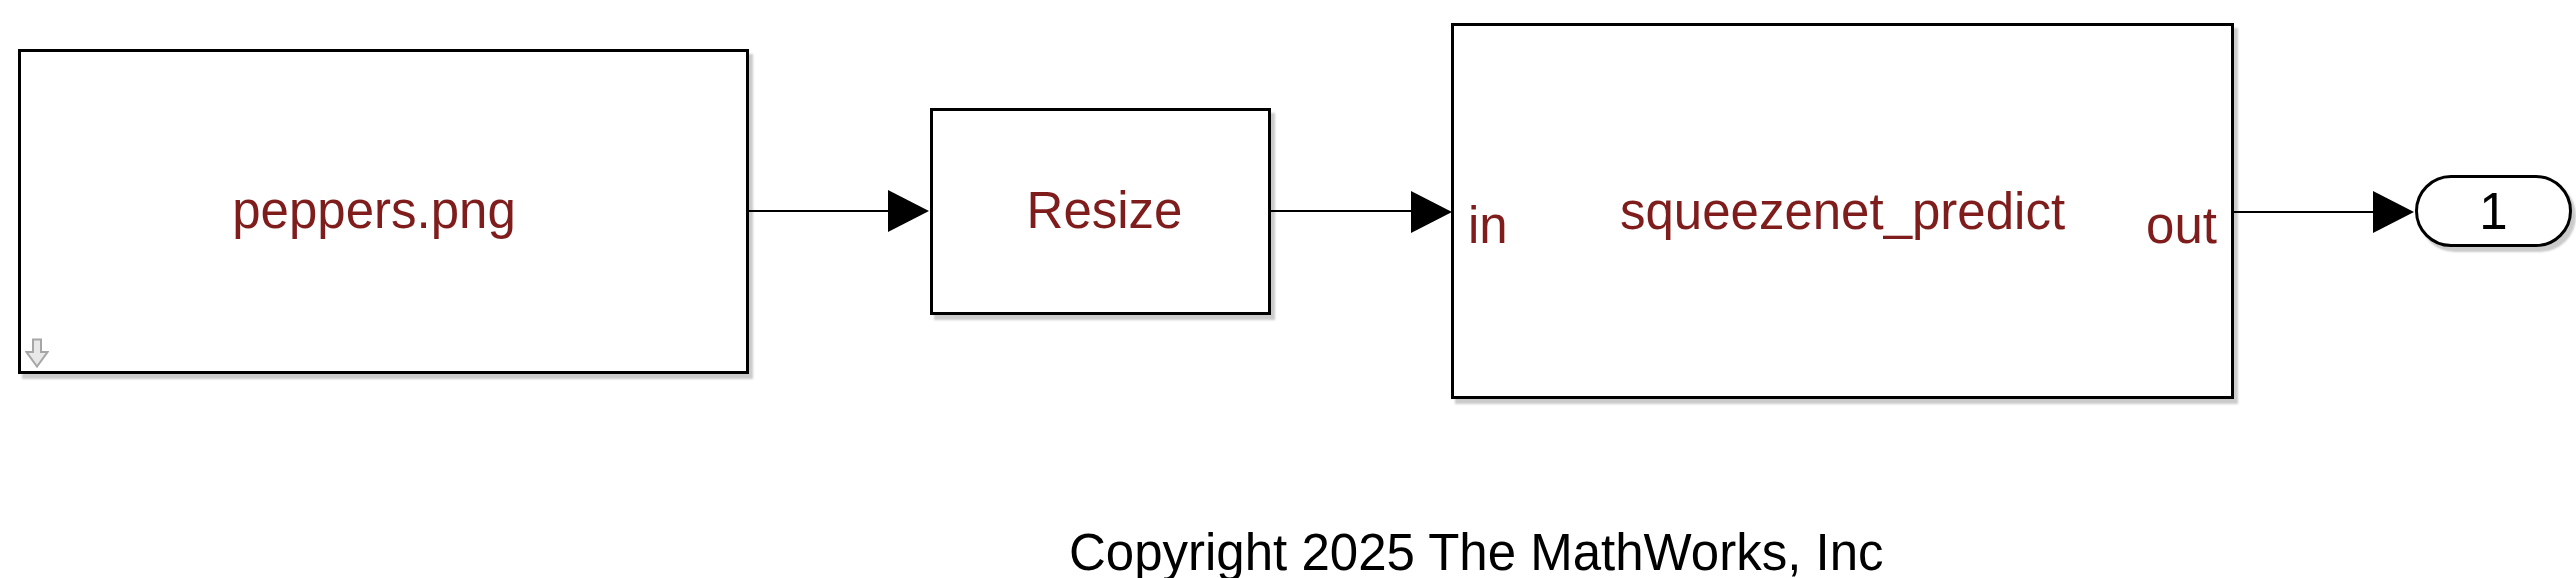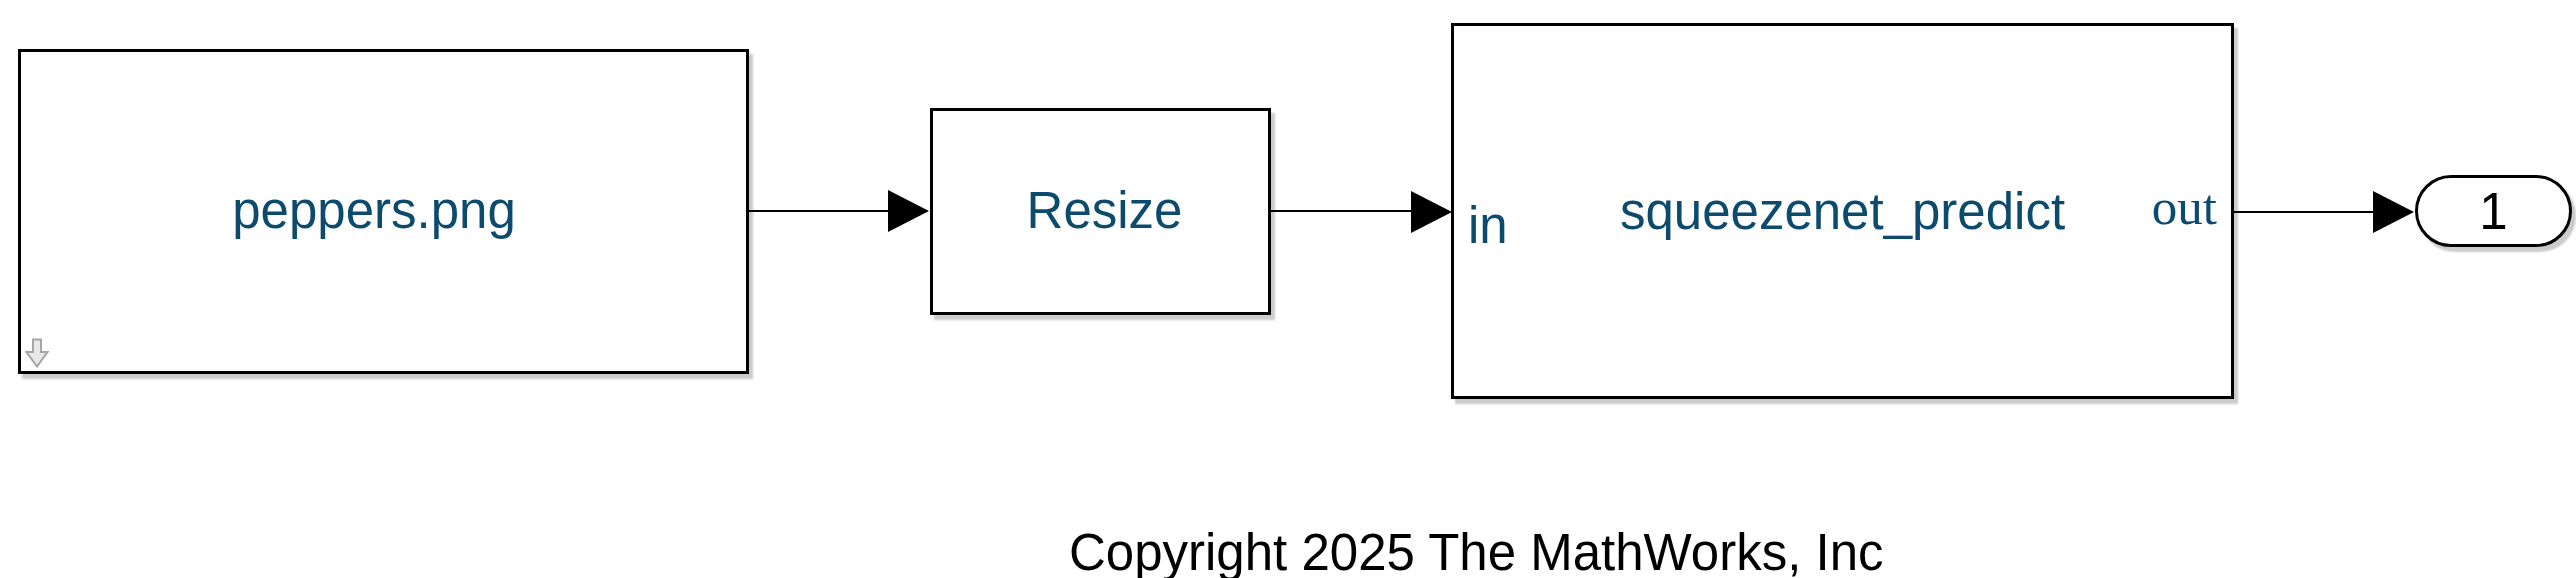--- a/index.html
+++ b/index.html
@@ -21,21 +21,21 @@
     box-sizing: border-box;
     background: #ffffff;
     border: 3px solid #000000;
     box-shadow: 4px 5px 2px rgba(140,140,140,0.45);
   }
   .block-label {
     position: absolute;
     font-size: 51px;
     line-height: 59px;
     white-space: nowrap;
-    color: #0c4a6e;
+    color: #7f1d1d;
   }
   .center { text-align: center; }
   .right  { text-align: right; }
   .wire {
     position: absolute;
     height: 2px;
     background: #000000;
   }
   .arrowhead {
     position: absolute;
@@ -93,21 +93,21 @@
 
   <div class="sim-block" style="left:930px; top:108px; width:341px; height:207px;"></div>
   <div class="block-label center" style="left:930px; top:181px; width:349px;">Resize</div>
 
   <div class="wire" style="left:1270px; top:210px; width:142px;"></div>
   <div class="arrowhead" style="left:1411px; top:191px;"></div>
 
   <div class="sim-block" style="left:1451px; top:23px; width:783px; height:376px;"></div>
   <div class="block-label" style="left:1468px; top:196px;">in</div>
   <div class="block-label center" style="left:1451px; top:182px; width:783px;">squeezenet_predict</div>
-  <div class="block-label right" style="left:1980px; top:178px; width:237px;font-family:Liberation Serif, serif;">out</div>
+  <div class="block-label right" style="left:1980px; top:196px; width:237px;">out</div>
 
   <div class="wire" style="left:2234px; top:211px; width:141px;"></div>
   <div class="arrowhead" style="left:2373px; top:191px;"></div>
 
   <div id="outport-oval">
     <span>1</span>
   </div>
 
   <div id="copyright">Copyright 2025 The MathWorks, Inc</div>
 

